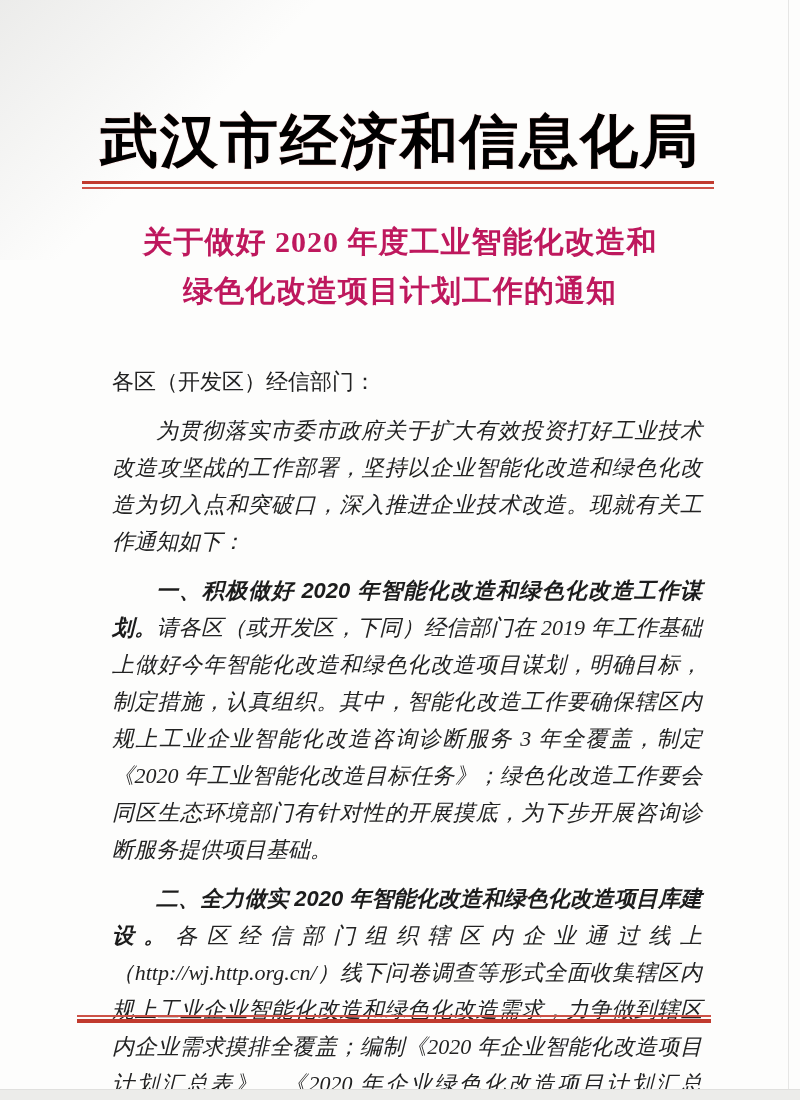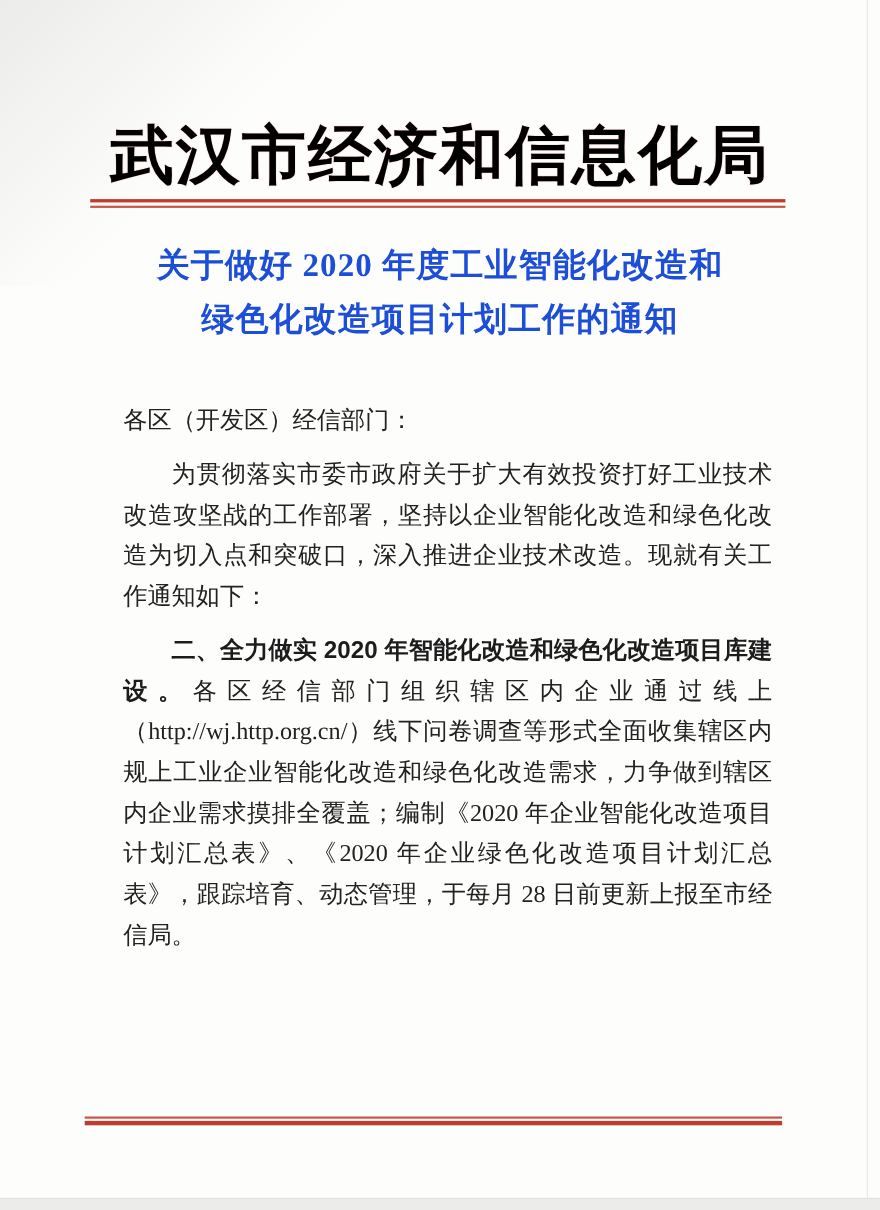--- a/index.html
+++ b/index.html
@@ -51,34 +51,34 @@
   .header-rule .rule-thin  { height: 2px; background: #cd5247; margin-top: 3px; }
 
   .doc-title {
     position: absolute;
     top: 217px; left: 0; width: 100%;
     text-align: center;
     font-size: 30px;
     line-height: 49px;
     font-weight: bold;
     letter-spacing: 1px;
-    color: #1d4ed8;
+    color: #be185d;
   }
 
   .body-text {
     position: absolute;
     top: 351px; left: 100px;
     width: 614px;
     font-size: 22px;
     line-height: 37px;
     color: #222222;
     text-align: justify;
   }
   .body-text p { margin: 12px; }
-  .para { text-indent: 2em; }
+  .para { text-indent: 2em; font-style: italic; }
   .sec-heading {
     font-family: "Liberation Sans", "DejaVu Sans", sans-serif;
     font-weight: bold;
     color: #1c1c1c;
   }
 
   .footer-rule { position: absolute; top: 1015px; left: 77px; width: 634px; }
   .footer-rule .rule-thin  { height: 2px; background: #cd5247; }
   .footer-rule .rule-thick { height: 4px; background: #c13a2e; margin-top: 2px; }
 </style>
@@ -99,20 +99,21 @@
   <div class="doc-title">
     <div>关于做好 2020 年度工业智能化改造和</div>
     <div>绿色化改造项目计划工作的通知</div>
   </div>
 
   <div class="body-text">
     <p class="salutation">各区（开发区）经信部门：</p>
 
     <p class="para"><span>为贯彻落实市委市政府关于扩大有效投资打好工业技术改造攻坚战的工作部署，坚持以企业智能化改造和绿色化改造为切入点和突破口，深入推进企业技术改造。现就有关工作通知如下：</span></p>
 
+    <p class="para"><span class="sec-heading">一、积极做好 2020 年智能化改造和绿色化改造工作谋划。</span><span>请各区（或开发区，下同）经信部门在 2019 年工作基础上做好今年智能化改造和绿色化改造项目谋划，明确目标，制定措施，认真组织。其中，智能化改造工作要确保辖区内规上工业企业智能化改造咨询诊断服务 3 年全覆盖，制定《2020 年工业智能化改造目标任务》；绿色化改造工作要会同区生态环境部门有针对性的开展摸底，为下步开展咨询诊断服务提供项目基础。</span></p>
 
     <p class="para"><span class="sec-heading">二、全力做实 2020 年智能化改造和绿色化改造项目库建设。</span><span>各区经信部门组织辖区内企业通过线上（</span><span>http://wj.http.org.cn/</span><span>）线下问卷调查等形式全面收集辖区内规上工业企业智能化改造和绿色化改造需求，力争做到辖区内企业需求摸排全覆盖；编制《2020 年企业智能化改造项目计划汇总表》、《2020 年企业绿色化改造项目计划汇总表》，跟踪培育、动态管理，于每月 28 日前更新上报至市经信局。</span></p>
   </div>
 
   <div class="footer-rule">
     <div class="rule-thin"></div>
     <div class="rule-thick"></div>
   </div>
 
   <div class="page-right-edge"></div>

